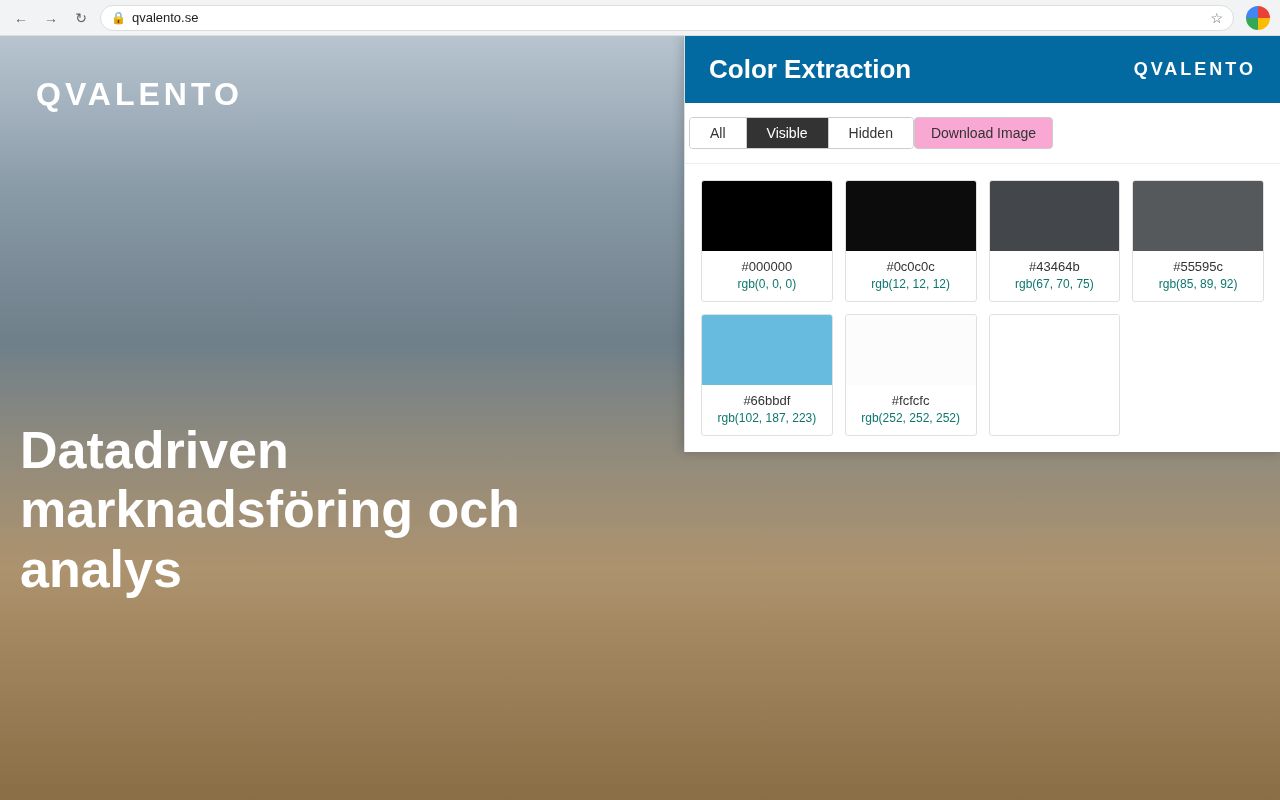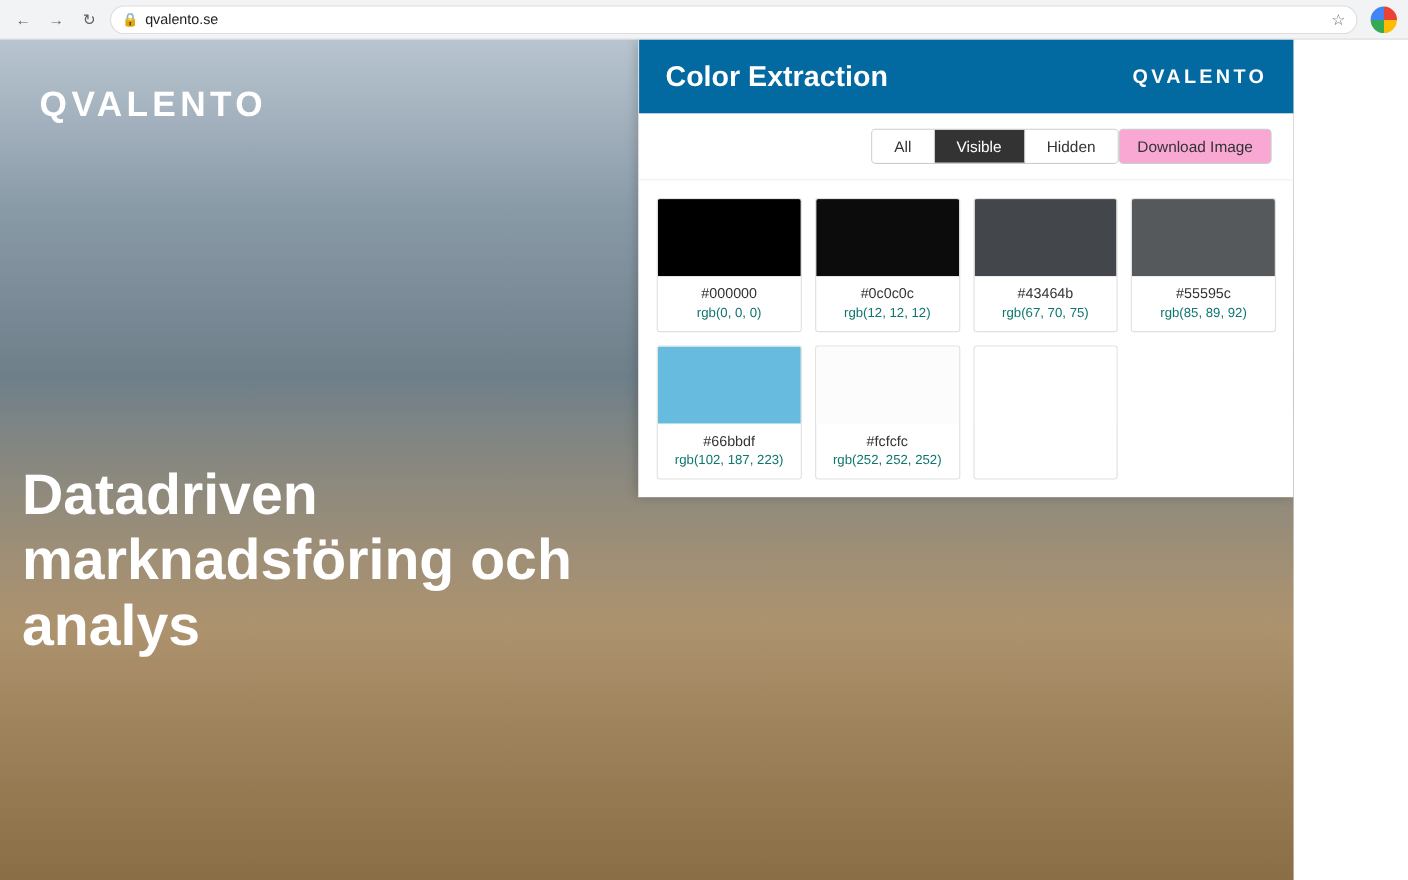--- a/index.html
+++ b/index.html
@@ -57,21 +57,21 @@
       border-radius: 50%;
       background: conic-gradient(#ea4335 0deg 90deg, #fbbc04 90deg 180deg, #34a853 180deg 270deg, #4285f4 270deg 360deg);
       margin-left: 4px;
     }
 
     
     .page-bg {
       position: absolute;
       top: 36px;
       left: 0;
-      width: 1176px;
+      width: 1280px;
       height: 764px;
       background: linear-gradient(to bottom, #b8c5d0 0%, #8a9ba8 20%, #6e7f8a 40%, #c4a882 70%, #b09060 100%);
       overflow: hidden;
     }
 
     
     .city-overlay {
       position: absolute;
       bottom: 0;
       left: 0;
@@ -128,24 +128,24 @@
       font-weight: 600;
     }
     .panel-brand {
       color: white;
       font-size: 18px;
       font-weight: 700;
       letter-spacing: 3px;
     }
 
     .panel-toolbar {
-      padding: 14px 20px;
-      display: flex;
-      align-items: center;
-      justify-content: flex-end;
+      padding: 14px 4px;
+      display: flex;
+      align-items: center;
+      justify-content: flex-start;
       border-bottom: 1px solid #eee;
     }
 
     .tab-group {
       display: flex;
       gap: 0;
       border: 1px solid #ccc;
       border-radius: 4px;
       overflow: hidden;
     }

